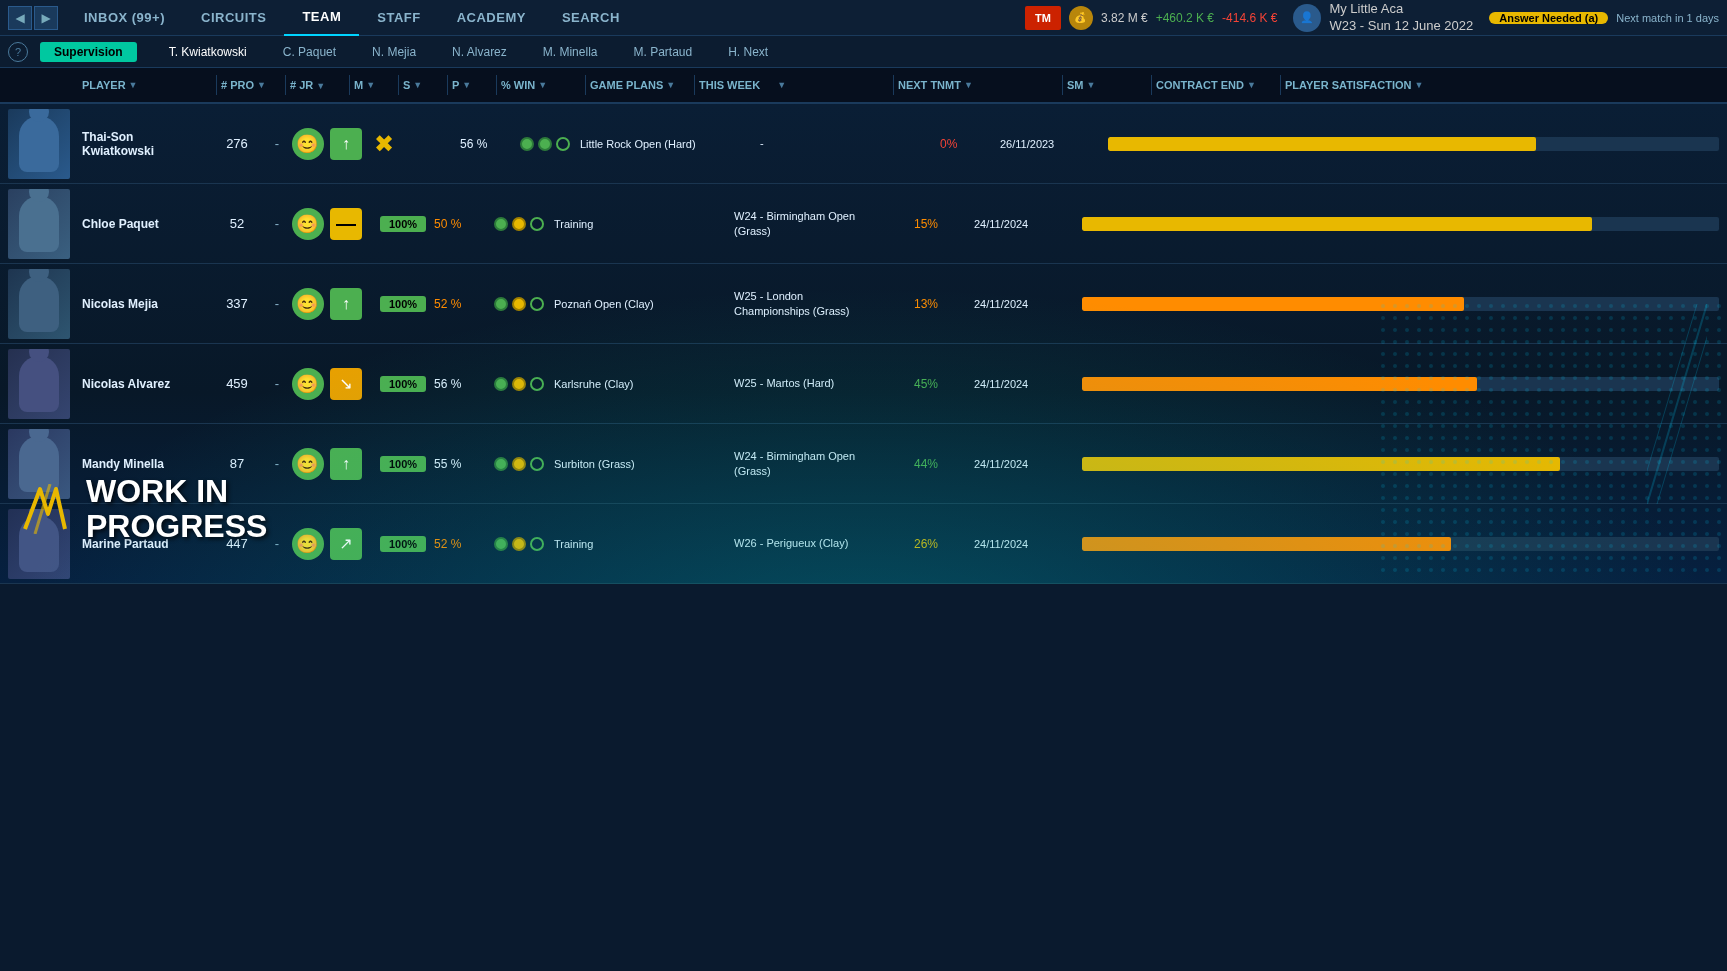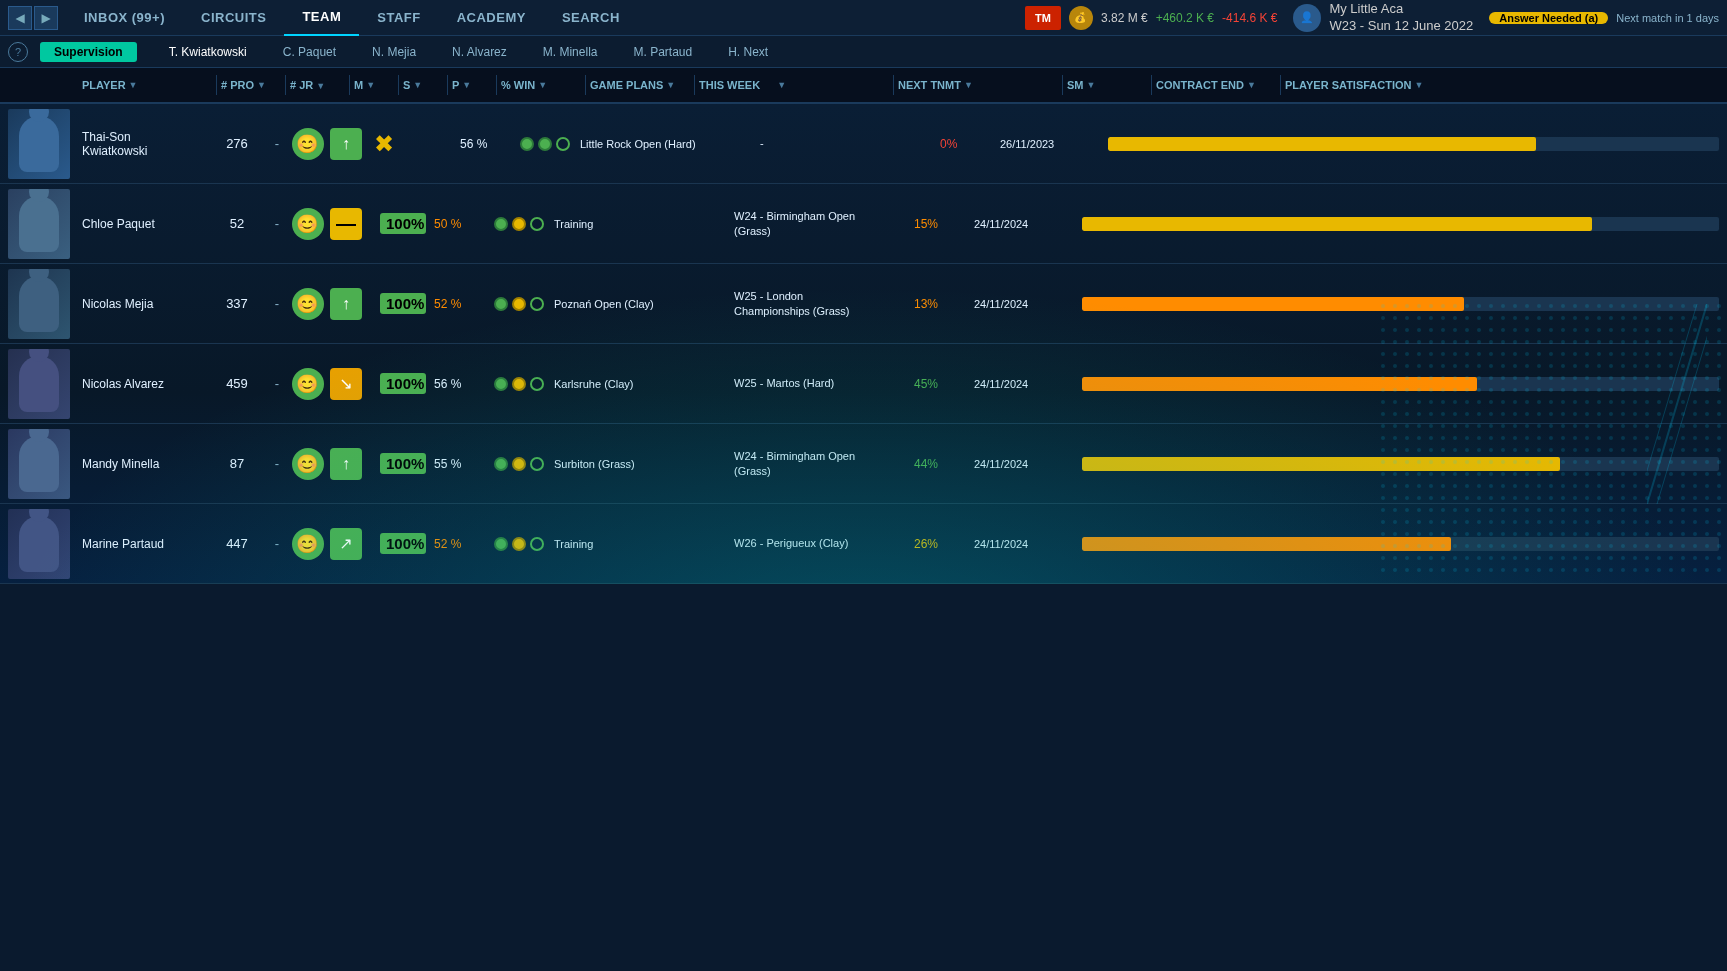--- a/index.html
+++ b/index.html
@@ -196,21 +196,21 @@
       align-items: center;
       justify-content: center;
       overflow: hidden;
       border-radius: 2px;
     }
 
     .player-name {
       width: 130px;
       color: #e0f0ff;
       font-size: 12px;
-      font-weight: normal;
+      font-weight: bold;
       flex-shrink: 0;
     }
     .player-ranking {
       width: 50px;
       color: #e0f0ff;
       font-size: 13px;
       flex-shrink: 0;
       text-align: center;
     }
     .player-dash {
@@ -254,26 +254,26 @@
       align-items: center;
       justify-content: center;
       font-size: 20px;
       flex-shrink: 0;
       margin-right: 6px;
     }
 
     .pct-badge {
       background: #4caf50;
       color: #000;
-      font-size: 15px;
+      font-size: 11px;
       font-weight: bold;
       padding: 2px 6px;
       border-radius: 3px;
       width: 46px;
-      text-align: right;
+      text-align: center;
       flex-shrink: 0;
       margin-right: 8px;
     }
     .pct-badge.empty { background: transparent; }
 
     .win-pct {
       width: 52px;
       font-size: 12px;
       flex-shrink: 0;
       margin-right: 8px;
@@ -722,14 +722,26 @@
     <svg width="350" height="280" viewBox="0 0 350 280">
       <defs>
         <pattern id="dotgrid" x="0" y="0" width="12" height="12" patternUnits="userSpaceOnUse">
           <circle cx="6" cy="6" r="2" fill="#00d4ff"></circle>
         </pattern>
       </defs>
       <rect width="350" height="280" fill="url(#dotgrid)"></rect>
     </svg>
   </div>
 
+  <div class="watermark" style="bottom:20px;">
+    <div style="position:relative;width:50px;height:50px;">
+      <svg width="50" height="50" viewBox="0 0 50 50">
+        <path d="M5 45 L20 5 L28 30 L36 5 L45 45" stroke="#e8b800" stroke-width="4" fill="none" stroke-linejoin="round"></path>
+        <line x1="30" y1="0" x2="15" y2="50" stroke="#e8b800" stroke-width="3" opacity="0.6"></line>
+      </svg>
+    </div>
+    <div class="wip-text">
+      <div>WORK IN</div>
+      <div>PROGRESS</div>
+    </div>
+  </div>
 
 </div>
 
 </body></html>

